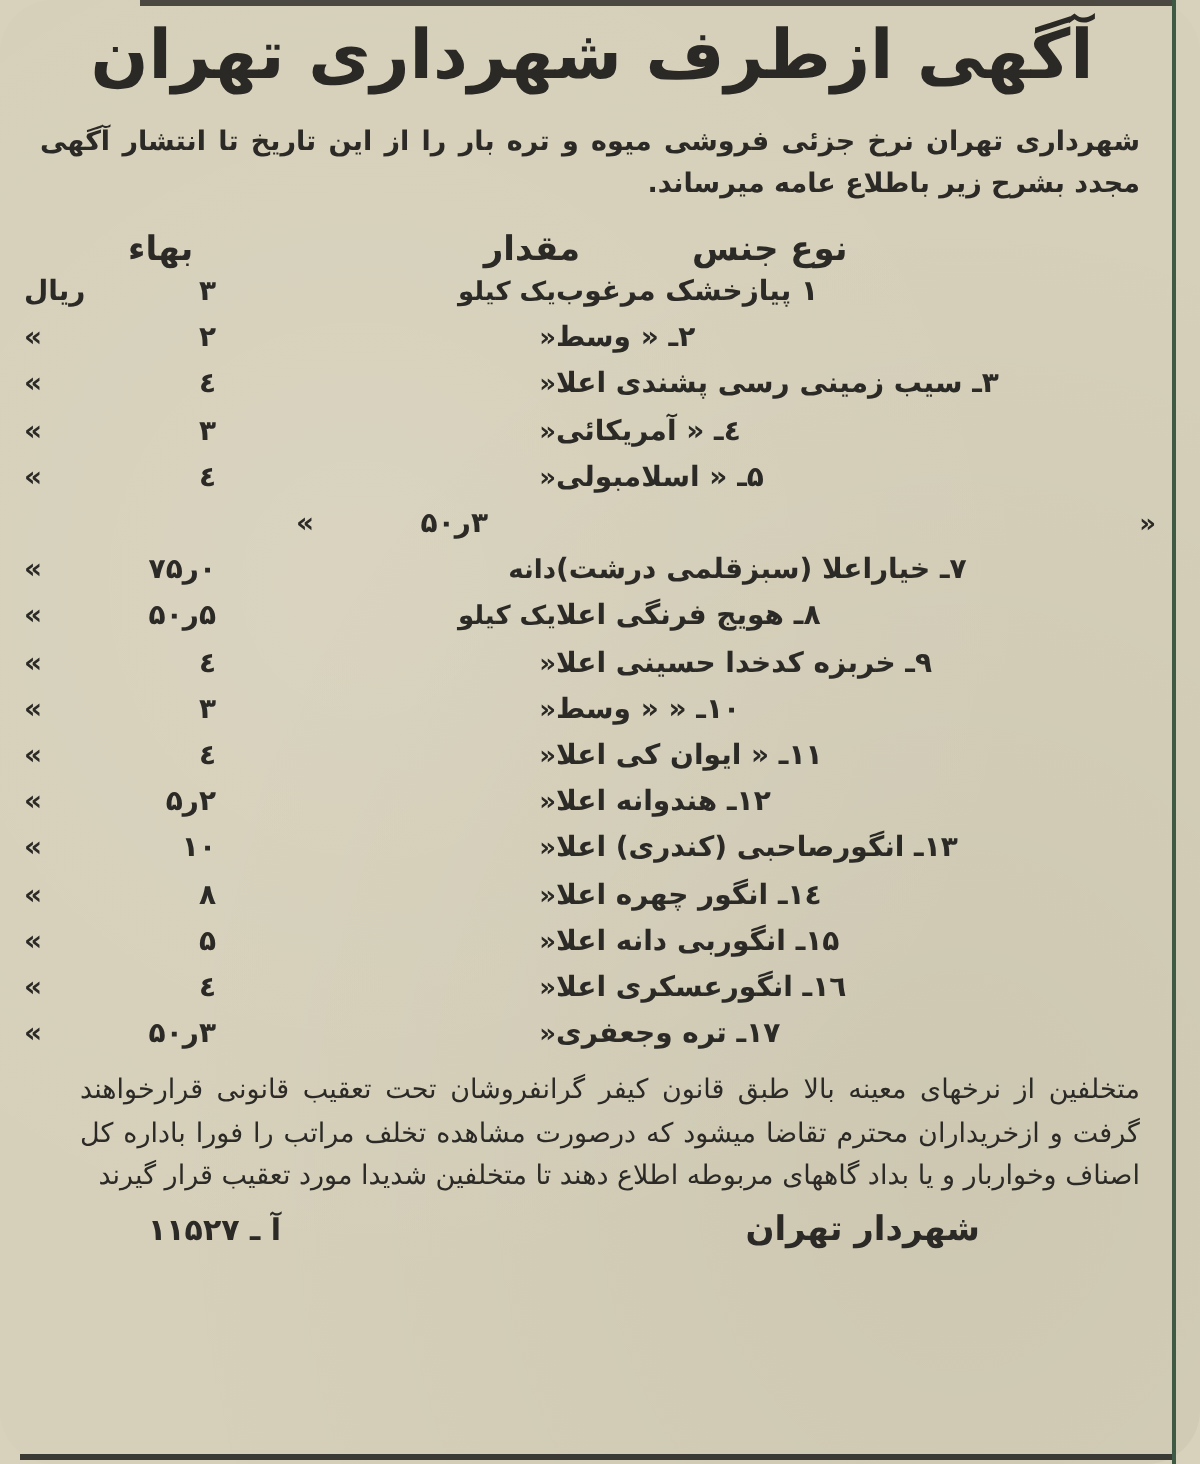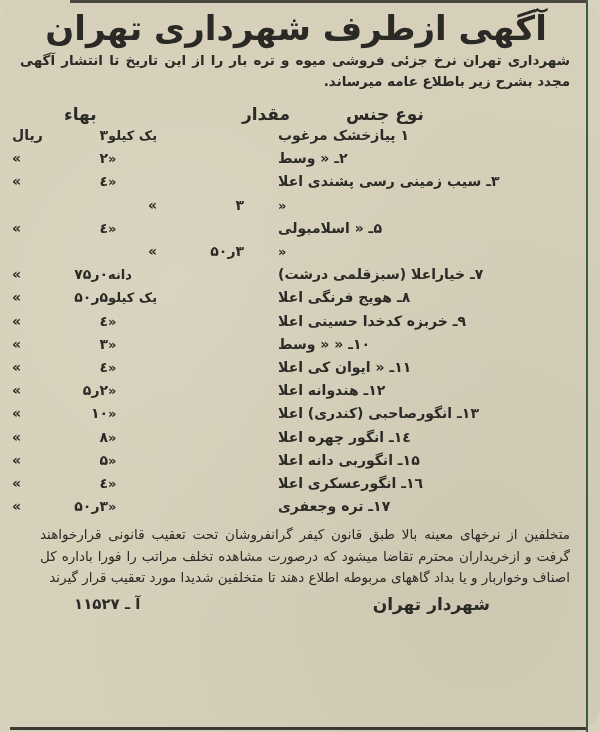--- a/index.html
+++ b/index.html
@@ -59,20 +59,21 @@
       color: #2a2925;
       letter-spacing: 0.5px;
     }
     .intro {
       font-weight: bold;
       font-size: 13.5px;
       line-height: 21px;
       padding: 2px 8px 0 6px;
       text-align: justify;
       text-align-last: right;
+      margin-top: 11px;
     }
     .table-head {
       display: grid;
       grid-template-columns: 232px 160px 1fr;
       font-weight: bold;
       font-size: 17px;
       line-height: 20px;
       margin-top: 12px;
     }
     .col-item { padding-right: 200px; white-space: nowrap; }
@@ -87,21 +88,21 @@
       height: 23.2px;
       line-height: 23px;
       align-items: center;
     }
     .row .col-item {
       padding-right: 22px;
       text-align: left;
       white-space: nowrap;
     }
     .row .col-qty {
-      text-align: left;
+      text-align: right;
       font-size: 13px;
     }
     .row .col-price {
       display: flex;
       direction: ltr;
       justify-content: flex-start;
       padding-left: 40px;
       gap: 14px;
     }
     .row .price-unit { width: 22px; text-align: left; }
@@ -167,20 +168,21 @@
   <div class="row">
     <div class="col-item"><span class="num">۳ـ</span> <span class="name">سیب زمینی رسی پشندی اعلا</span></div>
     <div class="col-qty">«</div>
     <div class="col-price">
       <span class="price-unit">«</span>
       <span class="price-val">٤</span>
     </div>
   </div>
 
   <div class="row">
+    <div class="col-item"><span class="num">٤ـ</span> <span class="name">«  آمریکائی</span></div>
     <div class="col-qty">«</div>
     <div class="col-price">
       <span class="price-unit">«</span>
       <span class="price-val">۳</span>
     </div>
   </div>
 
   <div class="row">
     <div class="col-item"><span class="num">۵ـ</span> <span class="name">«  اسلامبولی</span></div>
     <div class="col-qty">«</div>

